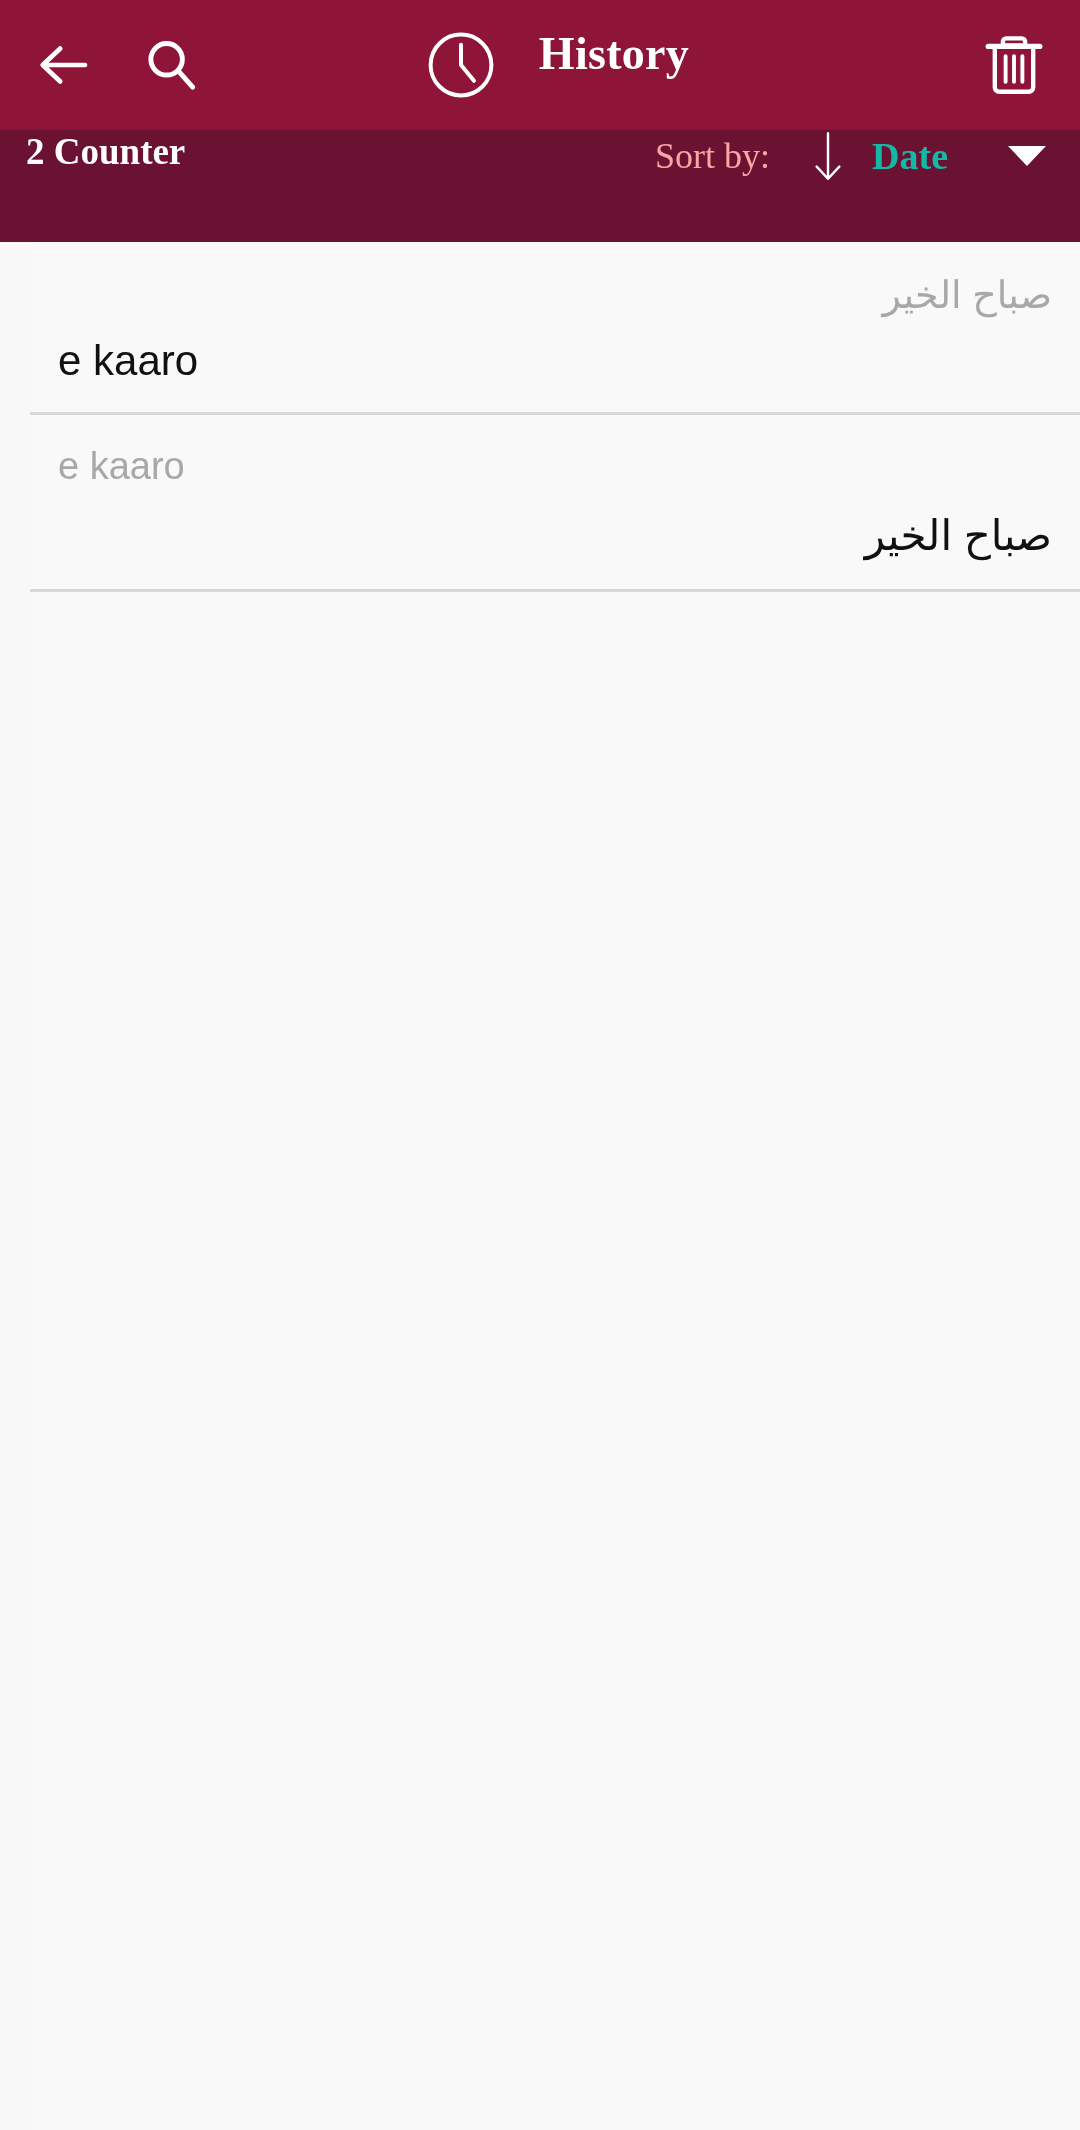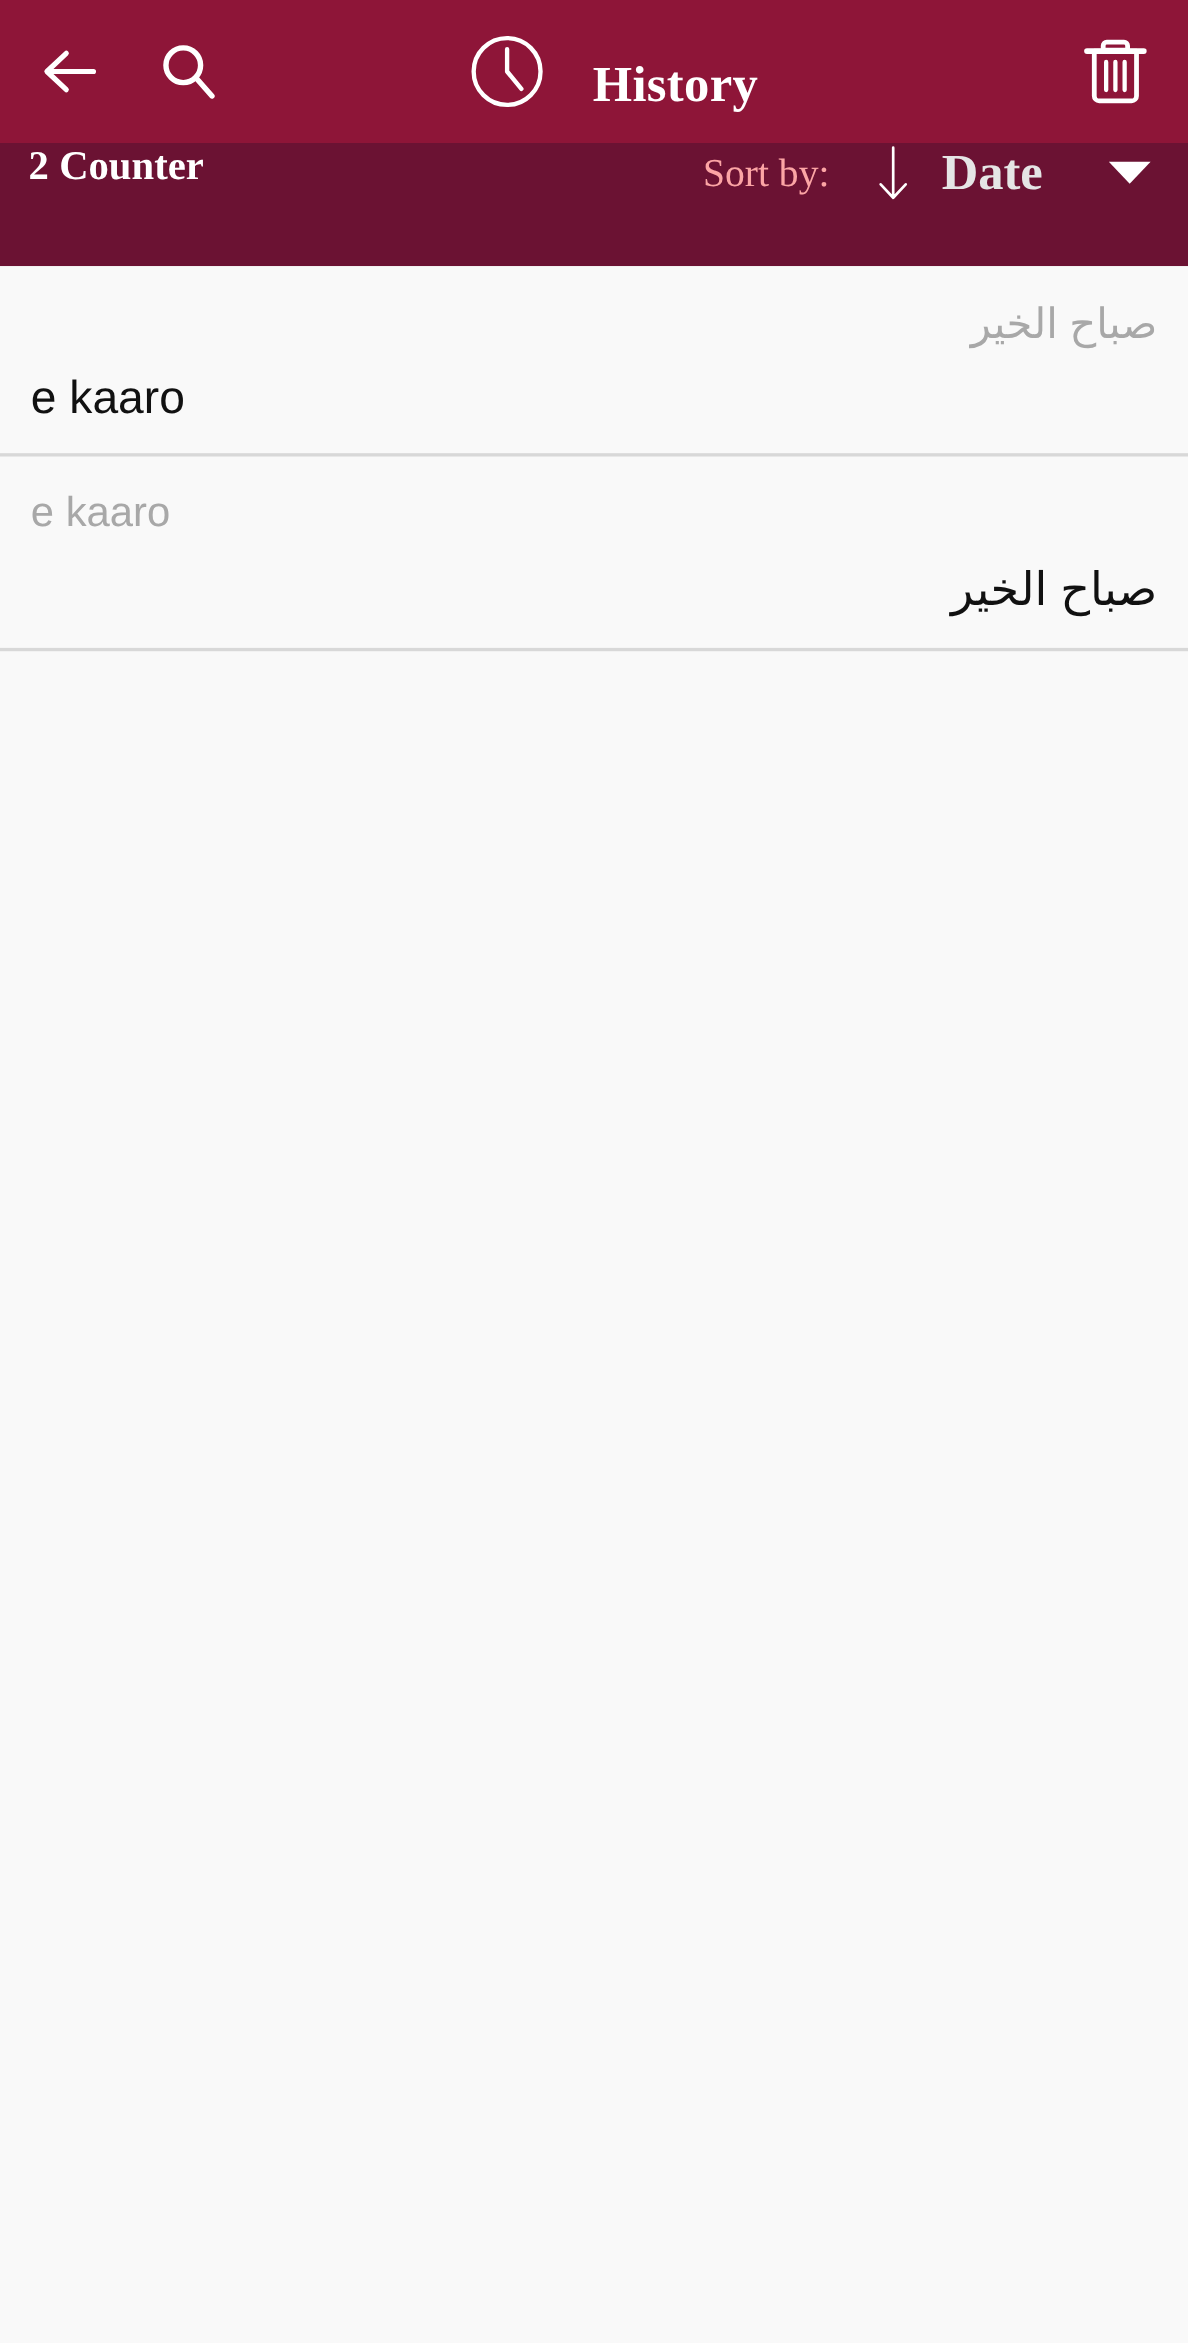--- a/index.html
+++ b/index.html
@@ -39,21 +39,21 @@
     flex-shrink: 0;
   }
 
   .back-btn { width: 66px; height: 66px; margin-right: 44px; }
   .search-btn { width: 62px; height: 62px; }
 
   .appbar-center {
     position: absolute;
     left: 0; right: 0;
     display: flex;
-    align-items: flex-end;
+    align-items: flex-start;
     justify-content: center;
     gap: 40px;
     pointer-events: none;
     margin-left: 32px;
   }
   .appbar-center > * { pointer-events: auto; }
 
   .clock-icon { width: 76px; height: 76px; }
 
   .appbar-title {
@@ -106,41 +106,42 @@
     white-space: nowrap;
   }
 
   .sort-dir-icon {
     width: 40px;
     height: 52px;
     margin: 0 24px 0 38px;
   }
 
   .sort-value {
-    color: #e5e5e5;
-    font-family: "Liberation Serif", serif;
-    font-size: 46px;
+    color: #14b8a6;
+    font-family: "Liberation Serif", serif;
+    font-size: 38px;
     font-weight: bold;
     white-space: nowrap;
   }
 
   .caret-icon {
     width: 0; height: 0;
     border-left: 19px solid transparent;
     border-right: 19px solid transparent;
     border-top: 20px solid #ffffff;
     margin-left: 60px;
   }
 
   
   .history-list {
     flex: 1;
     background: #f9f9f9;
     overflow: hidden;
     padding-top: 4px;
+    margin-left: 30px;
   }
 
   .history-item {
     padding: 0 28px;
   }
 
   .row-line {
     padding: 0 0;
     min-height: 58px;
     display: flex;

